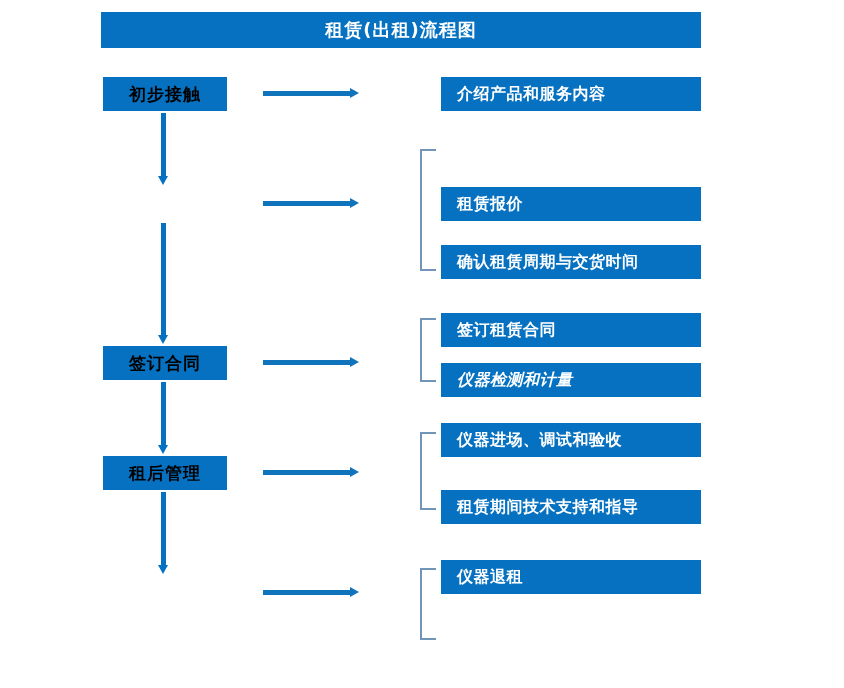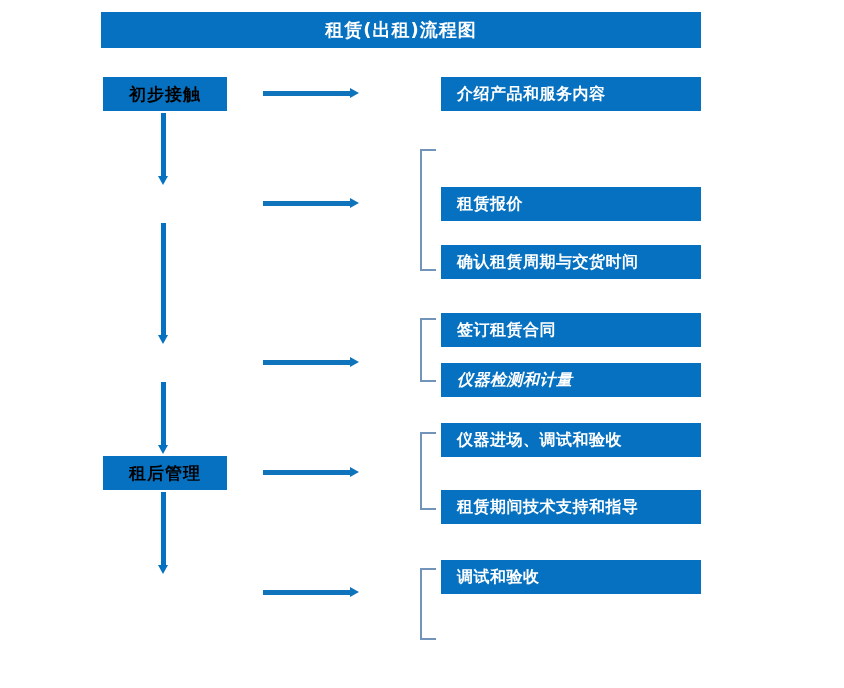--- a/index.html
+++ b/index.html
@@ -130,20 +130,21 @@
 </head>
 <body>
 
 <div id="canvas">
 
   <div class="title-banner">租赁(出租)流程图</div>
 
   <div class="stage-box" style="left:103px; top:77px;">初步接触</div>
 
 
+  <div class="stage-box" style="left:103px; top:346px;">签订合同</div>
 
   <div class="stage-box" style="left:103px; top:456px;">租后管理</div>
 
 
   <div class="v-arrow" style="top:113px; height:72px;">
     <div class="shaft" style="height:63px;"></div>
     <div class="head" style="top:63px;"></div>
   </div>
 
   <div class="v-arrow" style="top:223px; height:121px;">
@@ -202,16 +203,16 @@
   <div class="detail-box" style="top:245px;">确认租赁周期与交货时间</div>
 
   <div class="detail-box" style="top:313px;">签订租赁合同</div>
 
   <div class="detail-box" style="top:363px;font-style:italic;">仪器检测和计量</div>
 
   <div class="detail-box" style="top:490px;">租赁期间技术支持和指导</div>
 
   <div class="detail-box" style="top:423px;">仪器进场、调试和验收</div>
 
-  <div class="detail-box" style="top:560px;">调试和验收</div>
+  <div class="detail-box" style="top:560px;">仪器退租</div>
 
 
 </div>
 
 </body></html>

